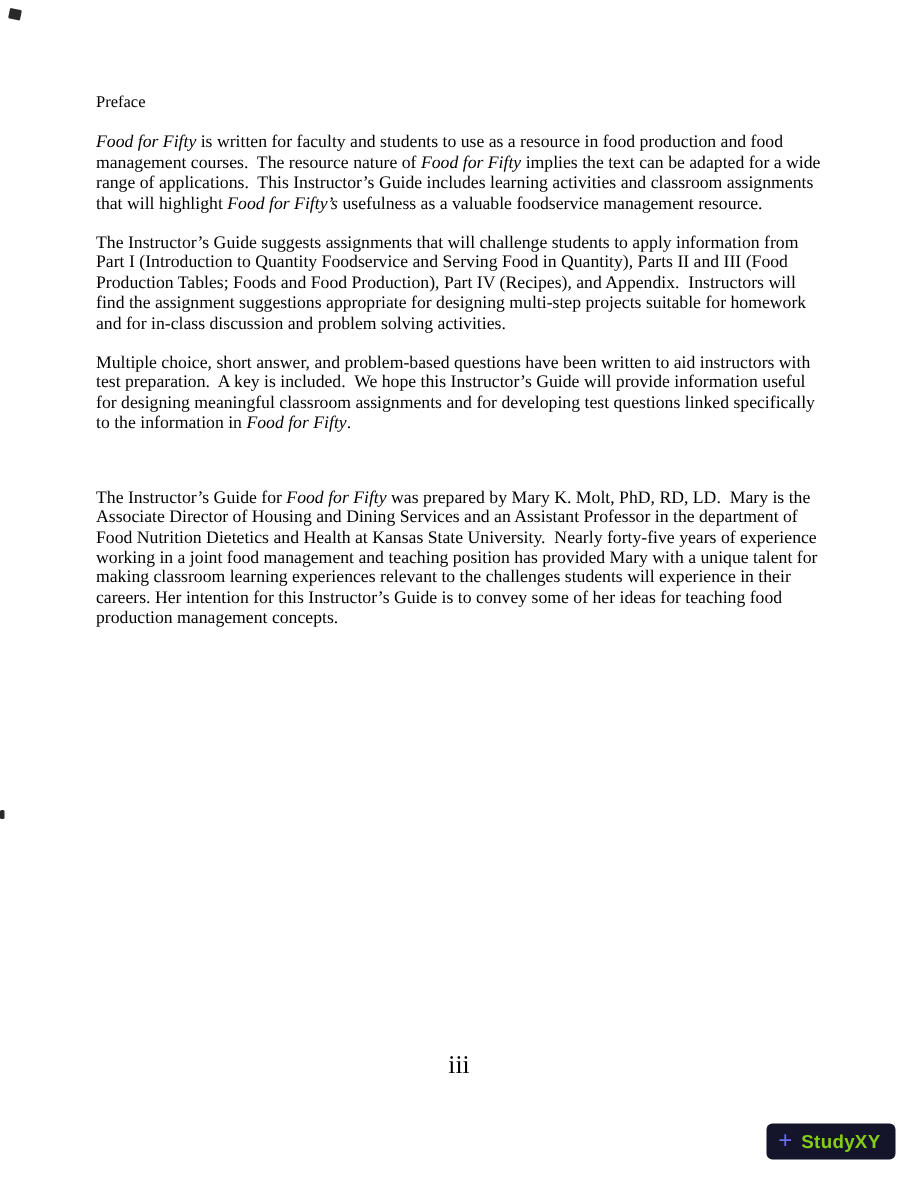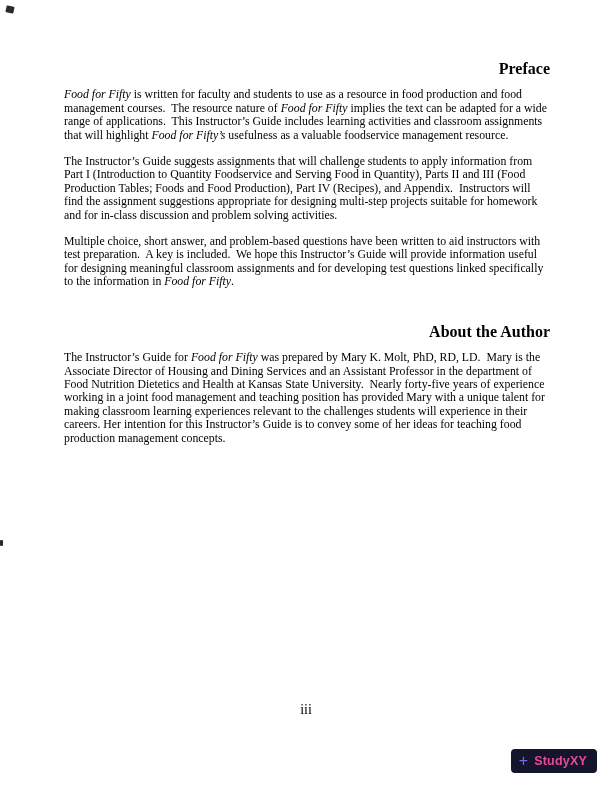--- a/index.html
+++ b/index.html
@@ -18,38 +18,38 @@
   .content {
     position: absolute;
     left: 64px;
     top: 62px;
     width: 486px;
     font-size: 11.8px;
     line-height: 13.4px;
     text-align: left;
   }
   .section-heading {
-    font-size: 16px;
-    font-weight: bold;
-    text-align: right;
+    font-size: 11px;
+    font-weight: normal;
+    text-align: left;
     margin: 0 0 13px 0;
   }
   .section-about { margin-top: 36px; }
   .paragraphs p {
     margin: 0 0 13px 0;
     white-space: pre-wrap;
   }
   .paragraphs em { font-style: italic; text-align: center; }
   .page-number {
     position: absolute;
     left: 0;
     right: 0;
     top: 703px;
     text-align: center;
-    font-size: 14px;
+    font-size: 17px;
     line-height: 13.4px;
   }
   .brand-badge {
     position: absolute;
     right: 15px;
     bottom: 19px;
     height: 24px;
     background: var(--badge-bg, #14142b);
     border-radius: 4px;
     display: flex;
@@ -65,21 +65,21 @@
     font-weight: 400;
     background: linear-gradient(135deg, var(--accent-from, #4f7df9), var(--accent-to, #8b5cf6));
     -webkit-background-clip: text;
     background-clip: text;
     color: transparent;
   }
   .brand-name {
     font-family: "Liberation Sans", sans-serif;
     font-size: 12.5px;
     font-weight: 700;
-    color: #ec4899;
+    color: #84cc16;
     letter-spacing: 0.2px;
   }
   .speck {
     position: absolute;
     background: #2a2a2a;
     border-radius: 1px;
   }
   .speck-top-left { left: 6px; top: 6px; width: 8px; height: 7px; transform: rotate(12deg); }
   .speck-left-edge { left: 0px; top: 540px; width: 3px; height: 6px; }
 </style>
@@ -93,21 +93,20 @@
   <section>
     <h2 class="section-heading">Preface</h2>
     <div class="paragraphs">
         <p><em>Food for Fifty</em><span> is written for faculty and students to use as a resource in food production and food management courses.  The resource nature of </span><em>Food for Fifty</em><span> implies the text can be adapted for a wide range of applications.  This Instructor’s Guide includes learning activities and classroom assignments that will highlight </span><em>Food for Fifty’s</em><span> usefulness as a valuable foodservice management resource.</span></p>
         <p><span>The Instructor’s Guide suggests assignments that will challenge students to apply information from Part I (Introduction to Quantity Foodservice and Serving Food in Quantity), Parts II and III (Food Production Tables; Foods and Food Production), Part IV (Recipes), and Appendix.  Instructors will find the assignment suggestions appropriate for designing multi-step projects suitable for homework and for in-class discussion and problem solving activities.</span></p>
         <p><span>Multiple choice, short answer, and problem-based questions have been written to aid instructors with test preparation.  A key is included.  We hope this Instructor’s Guide will provide information useful for designing meaningful classroom assignments and for developing test questions linked specifically to the information in </span><em>Food for Fifty</em><span>.</span></p>
       </div>
   </section>
 
   <section class="section-about">
-    <h2 class="section-heading">About the Author</h2>
     <div class="paragraphs">
         <p><span>The Instructor’s Guide for </span><em>Food for Fifty</em><span> was prepared by Mary K. Molt, PhD, RD, LD.  Mary is the Associate Director of Housing and Dining Services and an Assistant Professor in the department of Food Nutrition Dietetics and Health at Kansas State University.  Nearly forty-five years of experience working in a joint food management and teaching position has provided Mary with a unique talent for making classroom learning experiences relevant to the challenges students will experience in their careers. Her intention for this Instructor’s Guide is to convey some of her ideas for teaching food production management concepts.</span></p>
       </div>
   </section>
 </div>
 
 <div class="page-number">iii</div>
 
 <div class="brand-badge">
   <span class="plus-icon">+</span>

